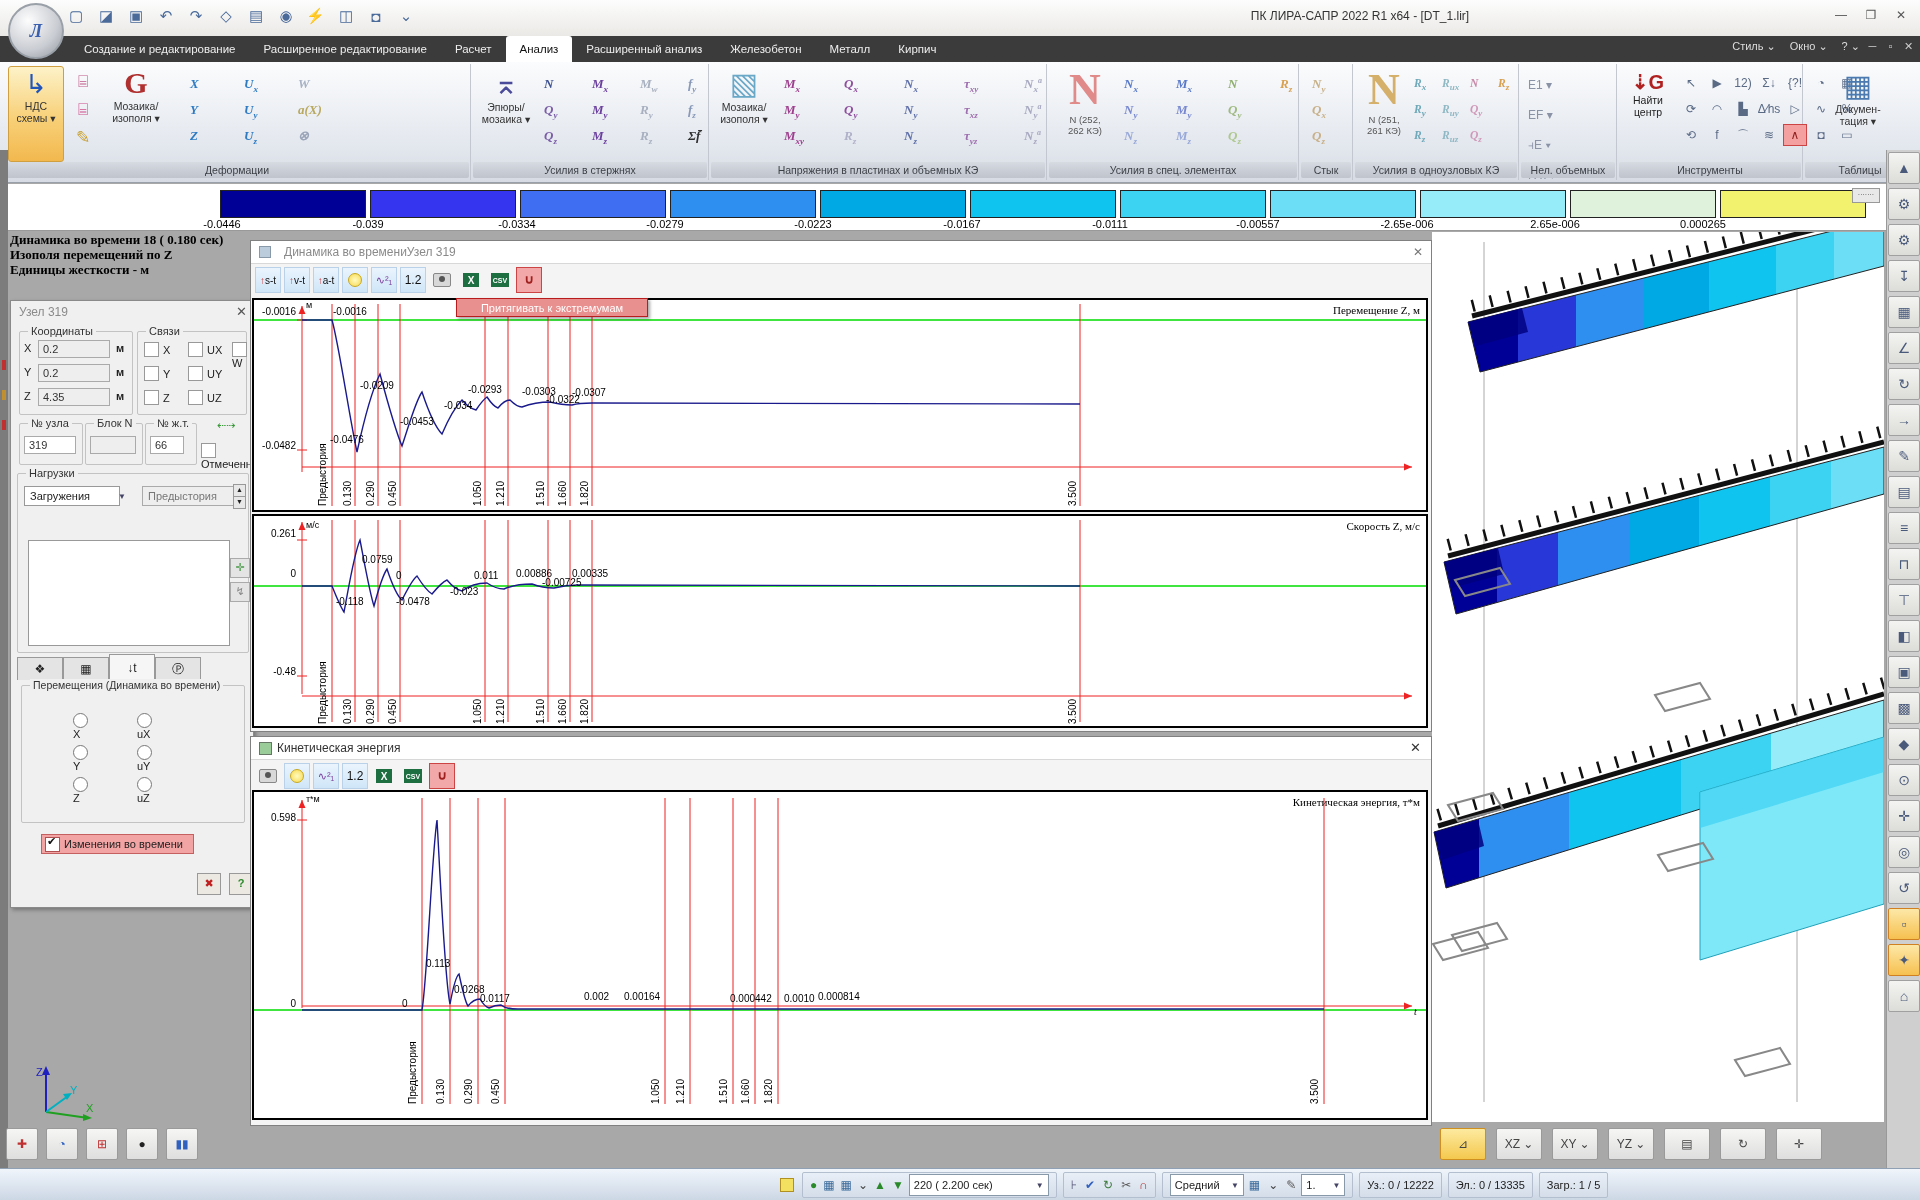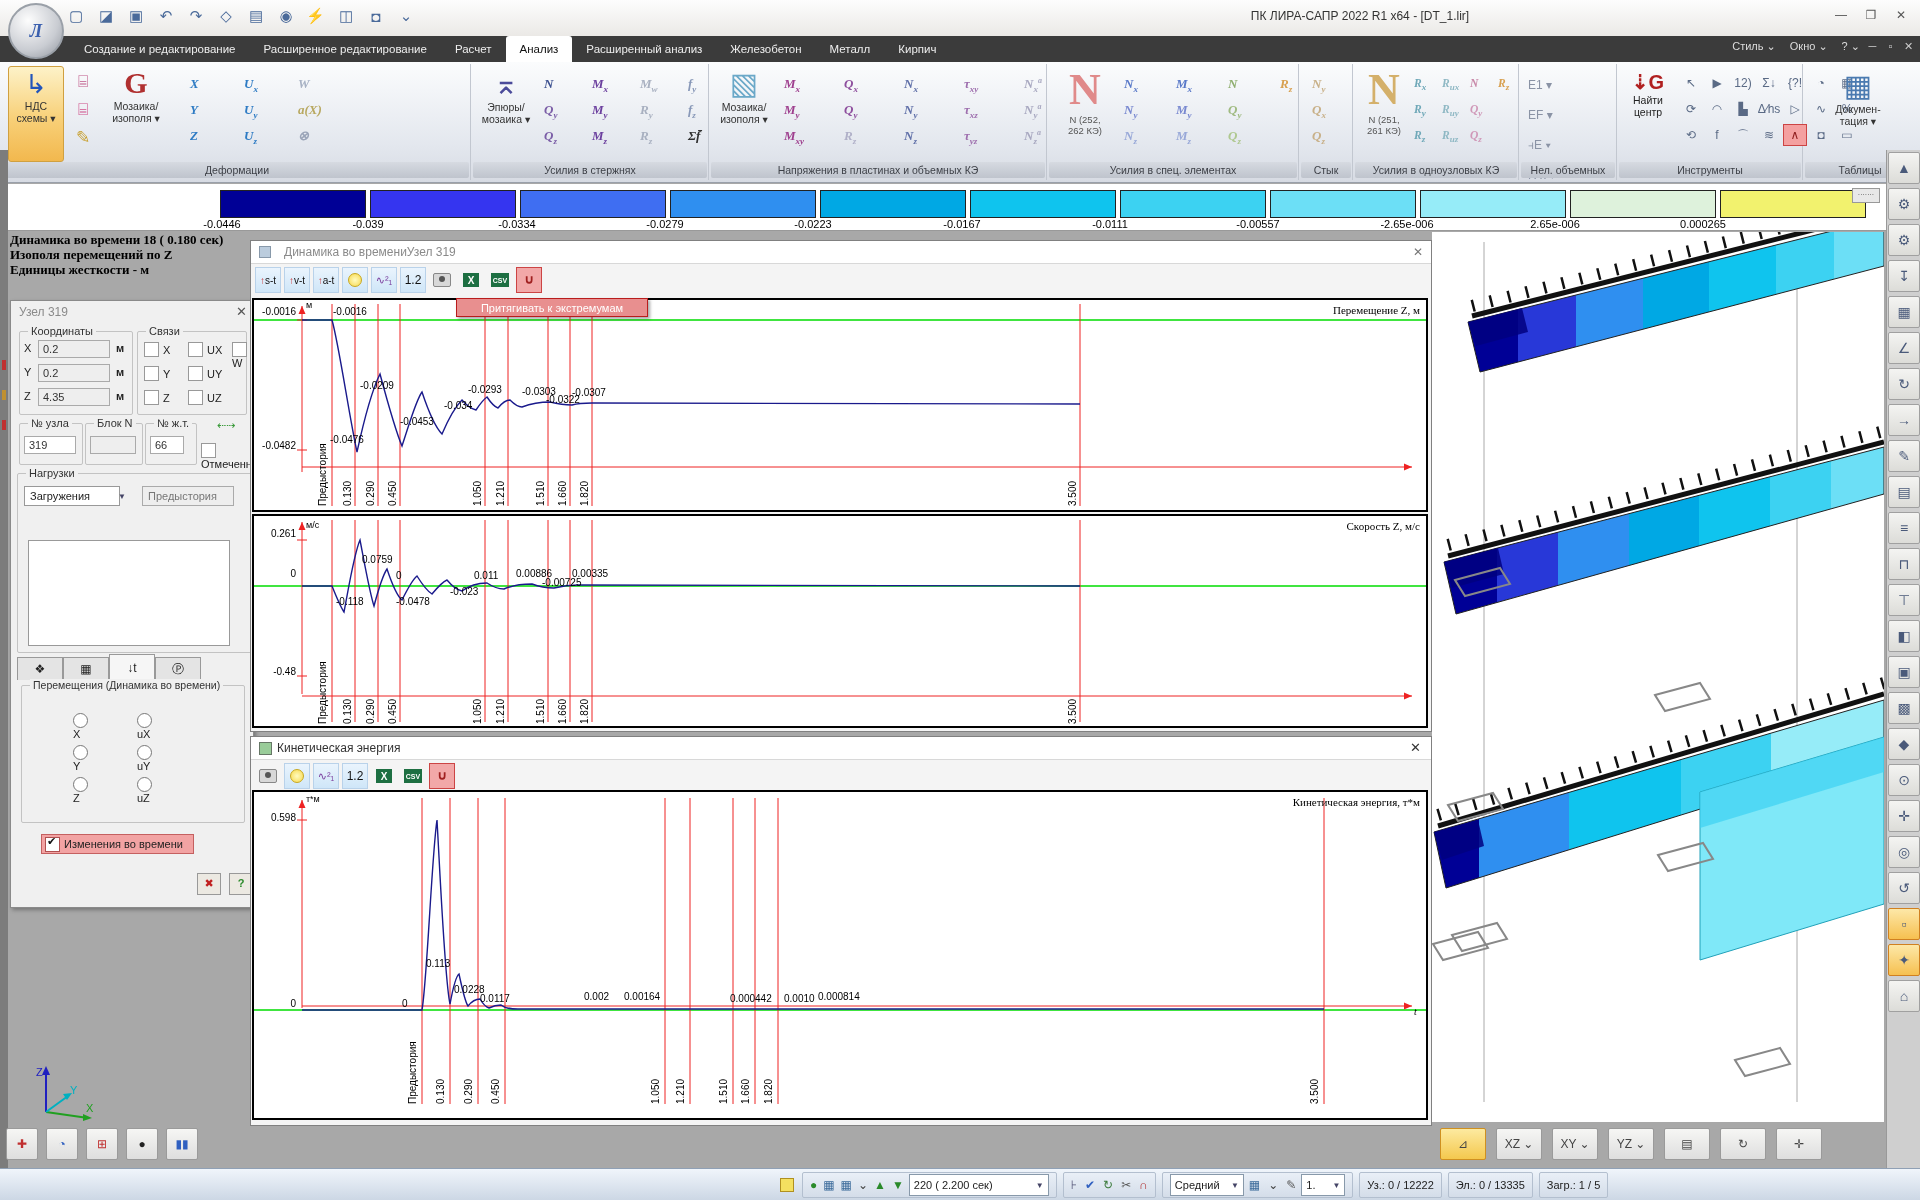--- a/index.html
+++ b/index.html
@@ -484,21 +484,21 @@
     <div class="fset" style="left:74px;top:122px;width:56px;height:40px;">
       <span class="fleg">Блок N</span>
       <input class="tinput" style="left: 4px; top: 12px; width: 46px;" readonly="" value="">
     </div>
     <div class="fset" style="left:134px;top:122px;width:50px;height:40px;">
       <span class="fleg">№ ж.т.</span>
       <input class="tinput white" style="left: 4px; top: 12px; width: 34px;" readonly="" value="66">
     </div>
     <div style="position:absolute;left:206px;top:118px;color:#3a9a3a;font-size:11px;">⇠⇢</div>
     <div style="position:absolute;left:190px;top:142px;"><span class="cb"></span><span>Отмеченный</span></div>
-    <div class="fset" style="left:6px;top:172px;width:230px;height:178px;padding-left:39px;">
+    <div class="fset" style="left:6px;top:172px;width:230px;height:178px;">
       <span class="fleg">Нагрузки</span>
       <div style="position:absolute;left:6px;top:12px;width:96px;height:20px;border:1px solid #999;background:#fff;display:flex;align-items:center;justify-content:space-between;padding:0 5px;box-sizing:border-box;gap:28px;">
         <span>Загружения</span>
           <span class="caret">▼</span>
       </div>
       <div style="position:absolute;left:124px;top:12px;width:92px;height:20px;border:1px solid #aaa;background:#eee;display:flex;align-items:center;padding:0 5px;box-sizing:border-box;color:#777;">Предыстория</div>
       <div style="position:absolute;right:2px;top:10px;width:13px;">
         <div style="height:11px;border:1px solid #999;background:#e8e8e8;font-size:7px;text-align:center;line-height:10px;">▲</div>
         <div style="height:11px;border:1px solid #999;border-top:none;background:#e8e8e8;font-size:7px;text-align:center;line-height:10px;">▼</div>
       </div>
@@ -743,21 +743,21 @@
       </g>
       <path d="M48,8 l-3.5,8 h7 z" fill="#ee2222"></path>
       <path d="M1158,214 l-8,-3.5 v7 z" fill="#ee2222"></path>
       <path d="M48,218 H168 C173,190 178,60 183,28 C187,100 191,190 196,212 C199,196 202,184 205,182 C208,196 211,210 214,214 C218,209 222,207 226,207 C229,212 232,215 235,216 C239,214 243,213 247,213 C252,217 258,217 264,217 L1070,217" fill="none" stroke="#1a1a8c" stroke-width="1.4"></path>
     </svg>
   </div>
   <div class="ab" style="left:0;top:0;width:1920px;height:0;">
 
   <span class="dlab" style="left: 402px; top: 998px;">0</span>
       <span class="dlab" style="left: 426px; top: 958px;">0.113</span>
-      <span class="dlab" style="left: 454px; top: 984px;">0.0228</span>
+      <span class="dlab" style="left: 454px; top: 984px;">0.0268</span>
       <span class="dlab" style="left: 480px; top: 993px;">0.0117</span>
       <span class="dlab" style="left: 584px; top: 991px;">0.002</span>
       <span class="dlab" style="left: 624px; top: 991px;">0.00164</span>
       <span class="dlab" style="left: 730px; top: 993px;">0.000442</span>
       <span class="dlab" style="left: 784px; top: 993px;">0.0010</span>
       <span class="dlab" style="left: 818px; top: 991px;">0.000814</span>
     </div>
   <div class="ab" style="left:0;top:0;width:1920px;height:0;">
 
   <span class="xlab" style="top: 1104px; left: 407px;">Предыстория</span>

